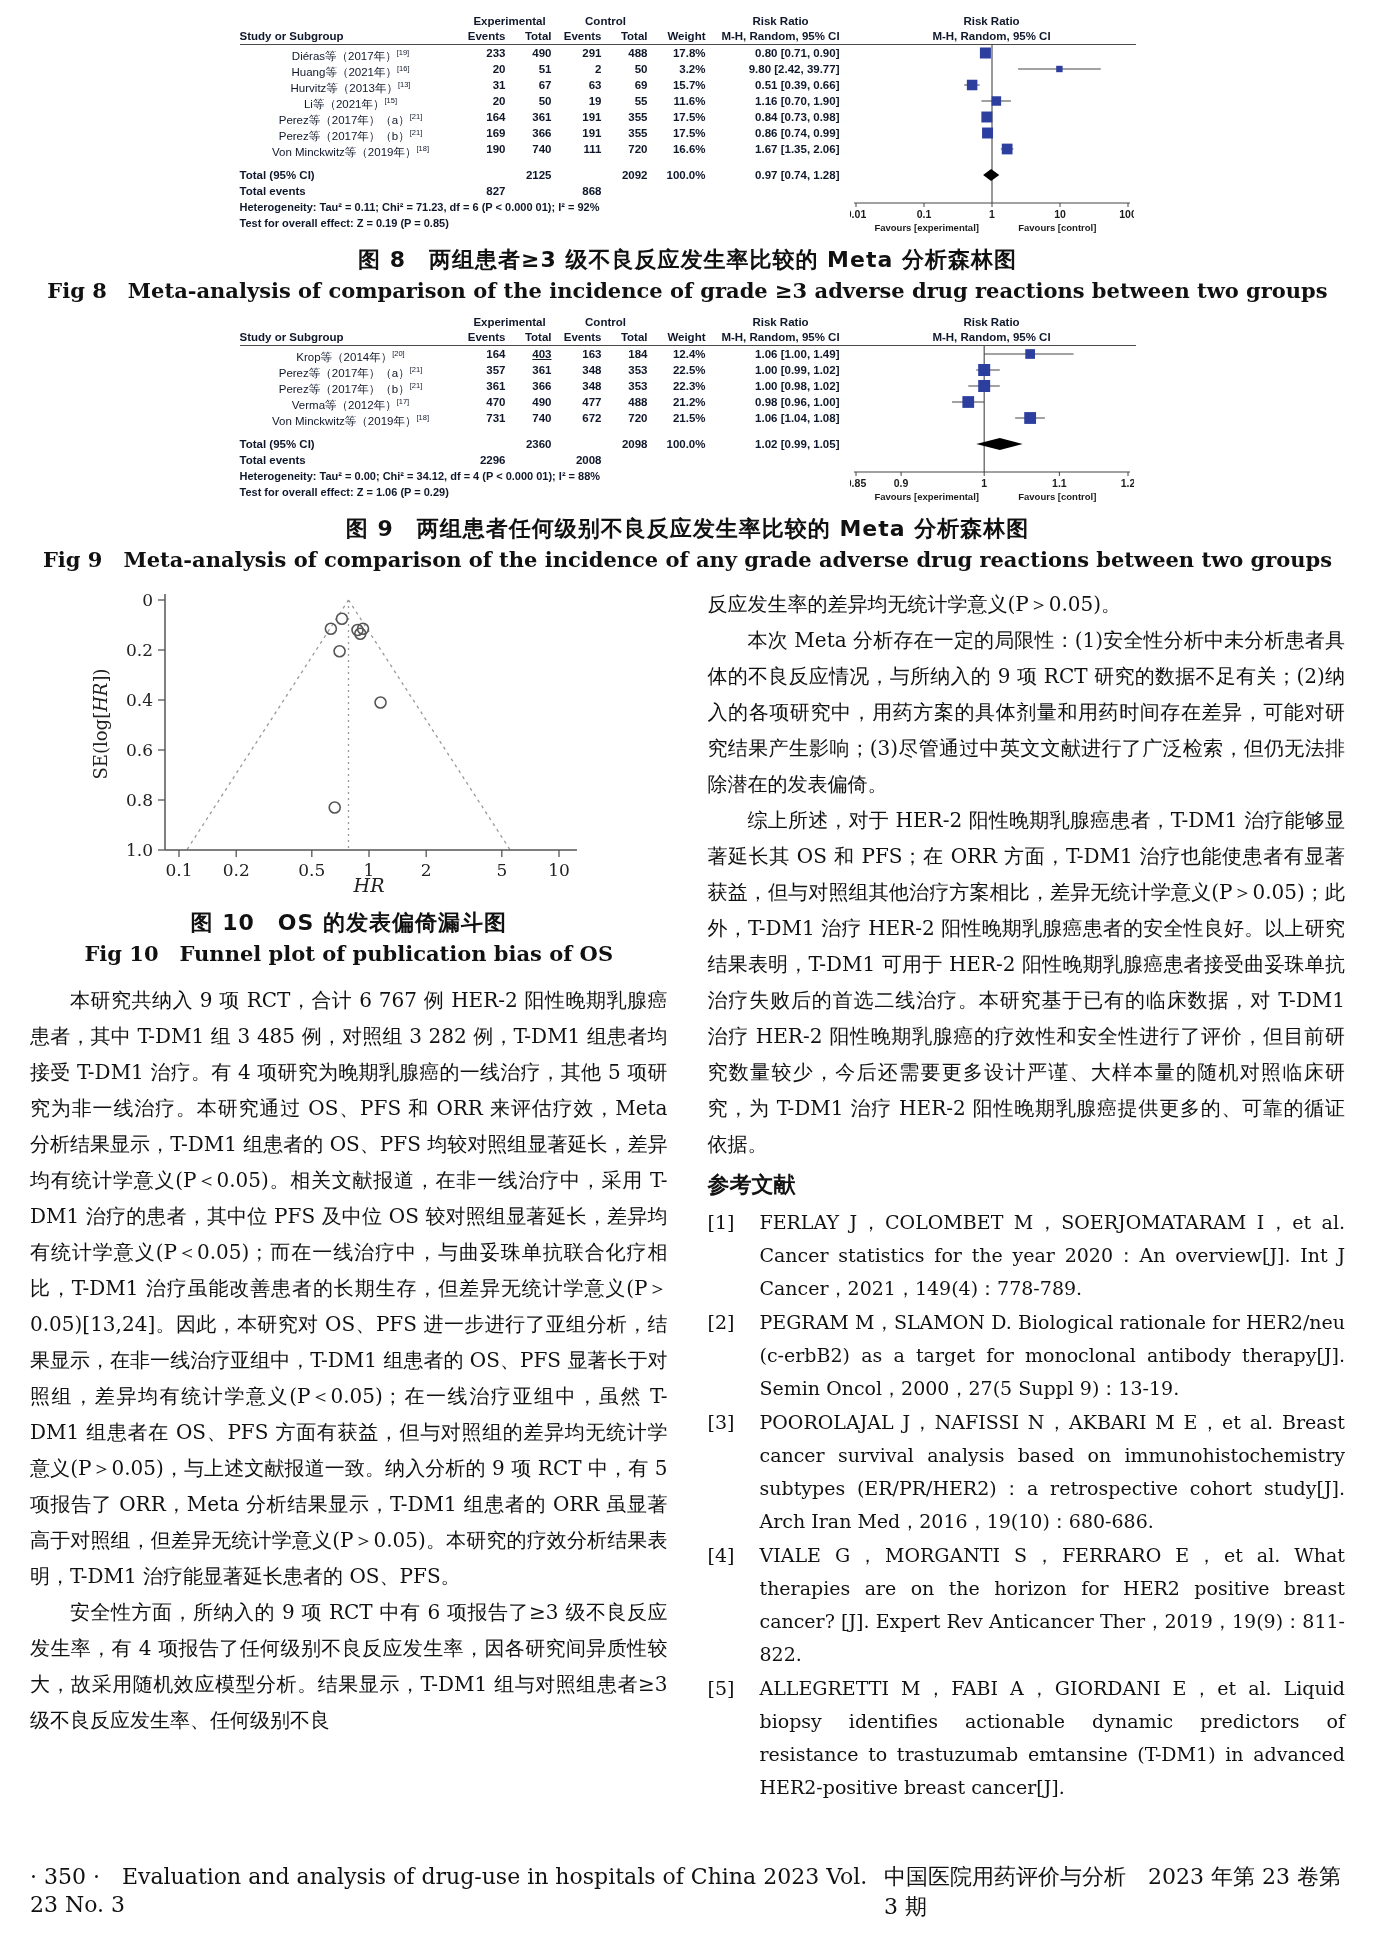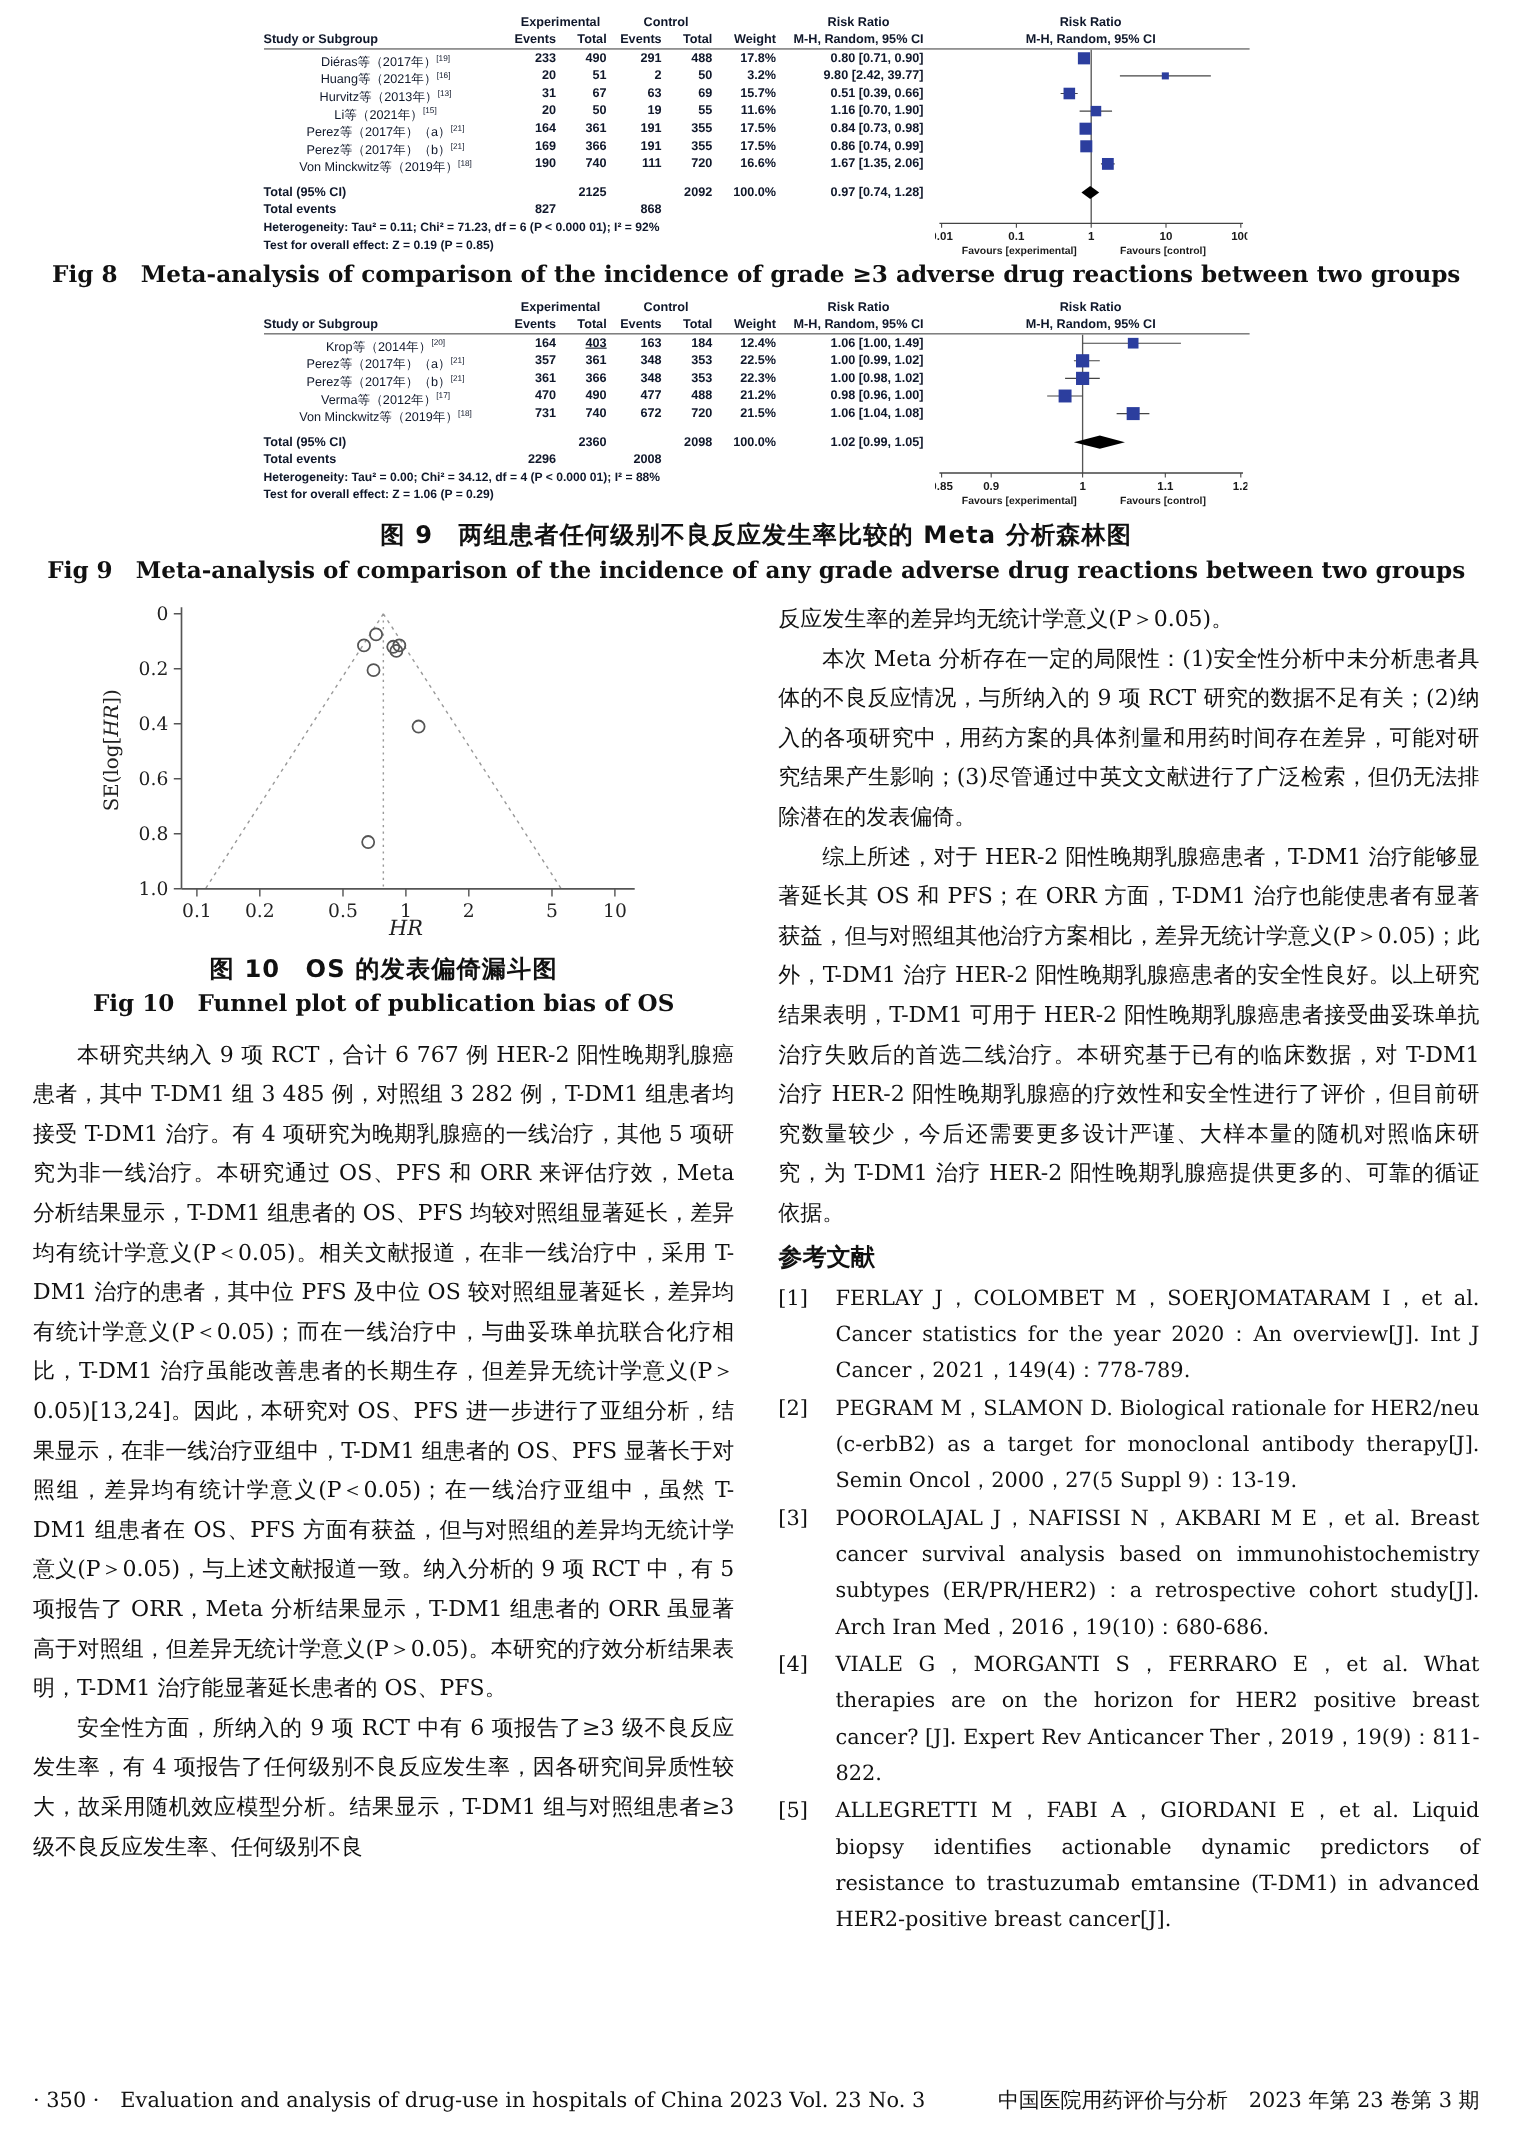--- a/index.html
+++ b/index.html
@@ -27,21 +27,21 @@
   .col{flex:1 1 0;min-width:0;}
   .para{font-size:20px;line-height:36px;text-align:justify;text-indent:2em;margin:0;}
   .para.noindent{text-indent:0;}
   .funnel-wrap{text-align:center;}
   .refs-heading{font-size:22px;font-weight:bold;margin:8px 0 6px 0;
     font-family:"DejaVu Sans","Liberation Sans",sans-serif;}
   .ref-item{display:flex;font-size:19px;line-height:33px;margin-bottom:1px;}
   .ref-marker{flex:0 0 52px;}
   .ref-text{flex:1 1 auto;text-align:justify;}
   .footer{position:absolute;left:30px;right:30px;bottom:18px;display:flex;
-    justify-content:space-between;font-size:19px;}
+    justify-content:space-between;font-size:22px;}
 </style>
 </head>
 <body>
 
 <div class="top">
 
   <div class="forest" id="forest-fig8">
       <div class="f-header">
         <div class="f-hrow">
           <div class="f-cell " style="width:222px;"></div>
@@ -170,20 +170,21 @@
           <text x="142" y="173" font-size="10.5" font-weight="bold" text-anchor="middle" fill="#1a1a1a">1</text>
           <line x1="210" y1="158" x2="210" y2="162" stroke="#444" stroke-width="1"></line>
           <text x="210" y="173" font-size="10.5" font-weight="bold" text-anchor="middle" fill="#1a1a1a">10</text>
           <line x1="278" y1="158" x2="278" y2="162" stroke="#444" stroke-width="1"></line>
           <text x="278" y="173" font-size="10.5" font-weight="bold" text-anchor="middle" fill="#1a1a1a">100</text>
           <text x="76.68" y="186" font-size="9.5" font-weight="bold" text-anchor="middle" fill="#1a1a1a">Favours [experimental]</text>
           <text x="207.32" y="186" font-size="9.5" font-weight="bold" text-anchor="middle" fill="#1a1a1a">Favours [control]</text>
         </svg>
       </div>
     </div>
+  <div class="caption-cn">图 8　两组患者≥3 级不良反应发生率比较的 Meta 分析森林图</div>
   <div class="caption-en">Fig 8　Meta-analysis of comparison of the incidence of grade ≥3 adverse drug reactions between two groups</div>
 
   <div class="forest" id="forest-fig9" style="margin-top:10px;">
       <div class="f-header">
         <div class="f-hrow">
           <div class="f-cell " style="width:222px;"></div>
           <div class="f-cell " style="width:96px;text-align:center;">Experimental</div>
           <div class="f-cell " style="width:96px;text-align:center;">Control</div>
           <div class="f-cell " style="width:58px;"></div>
           <div class="f-cell " style="width:138px;text-align:center;">Risk Ratio</div>

